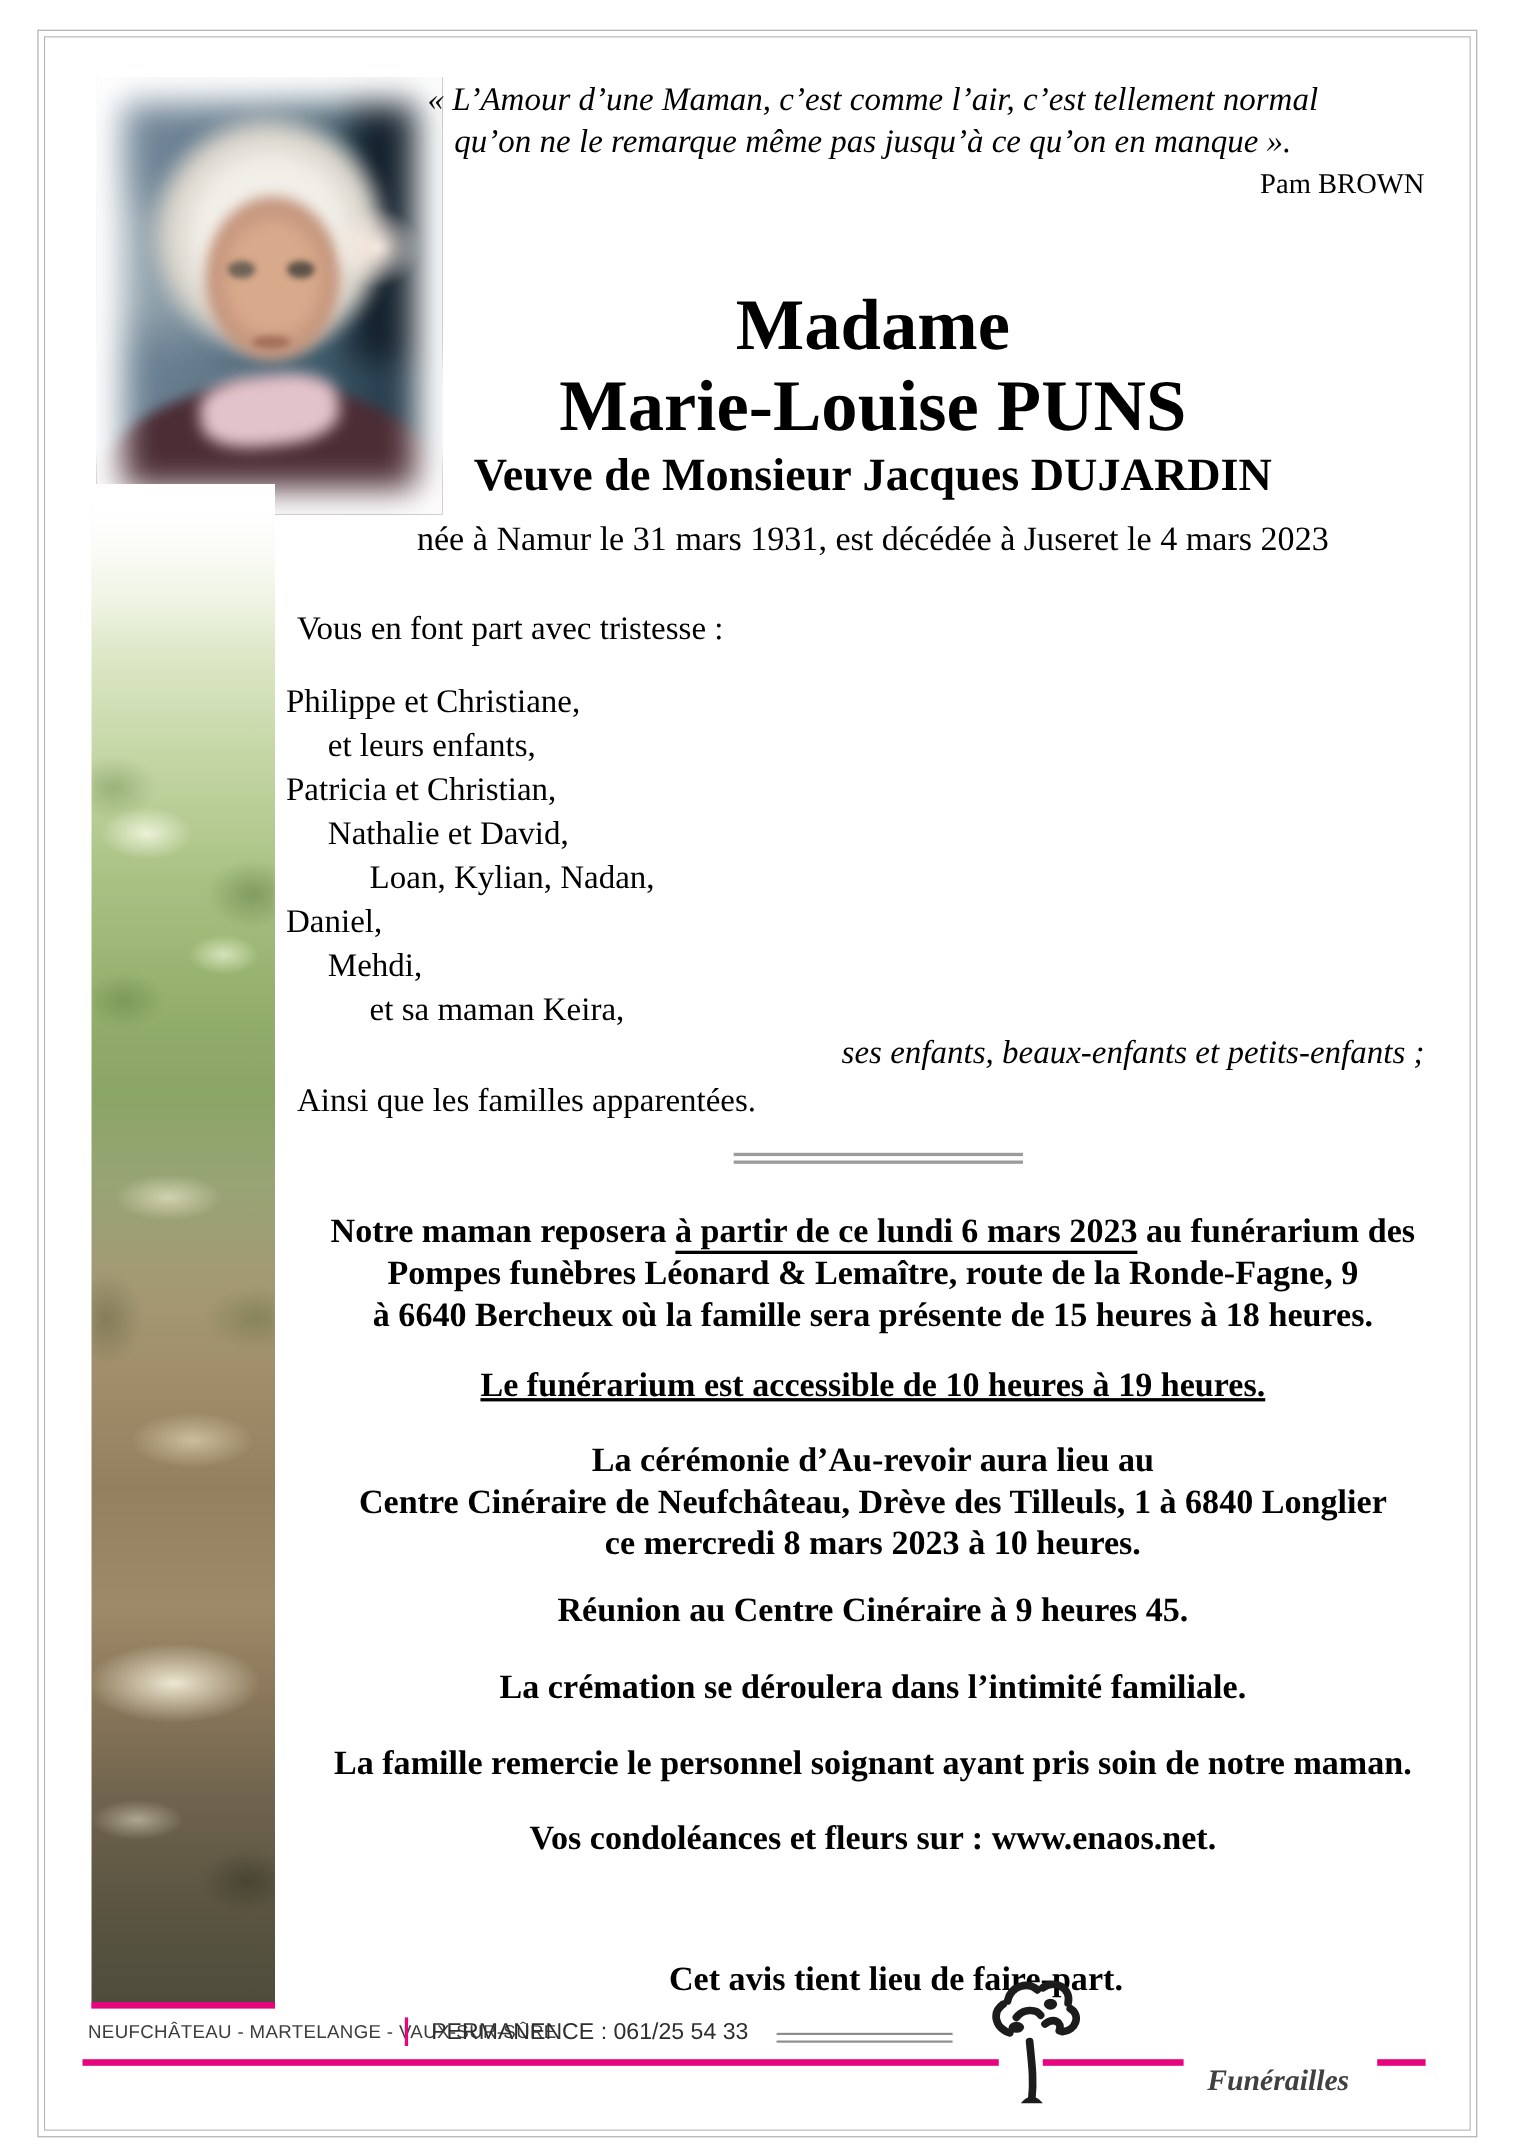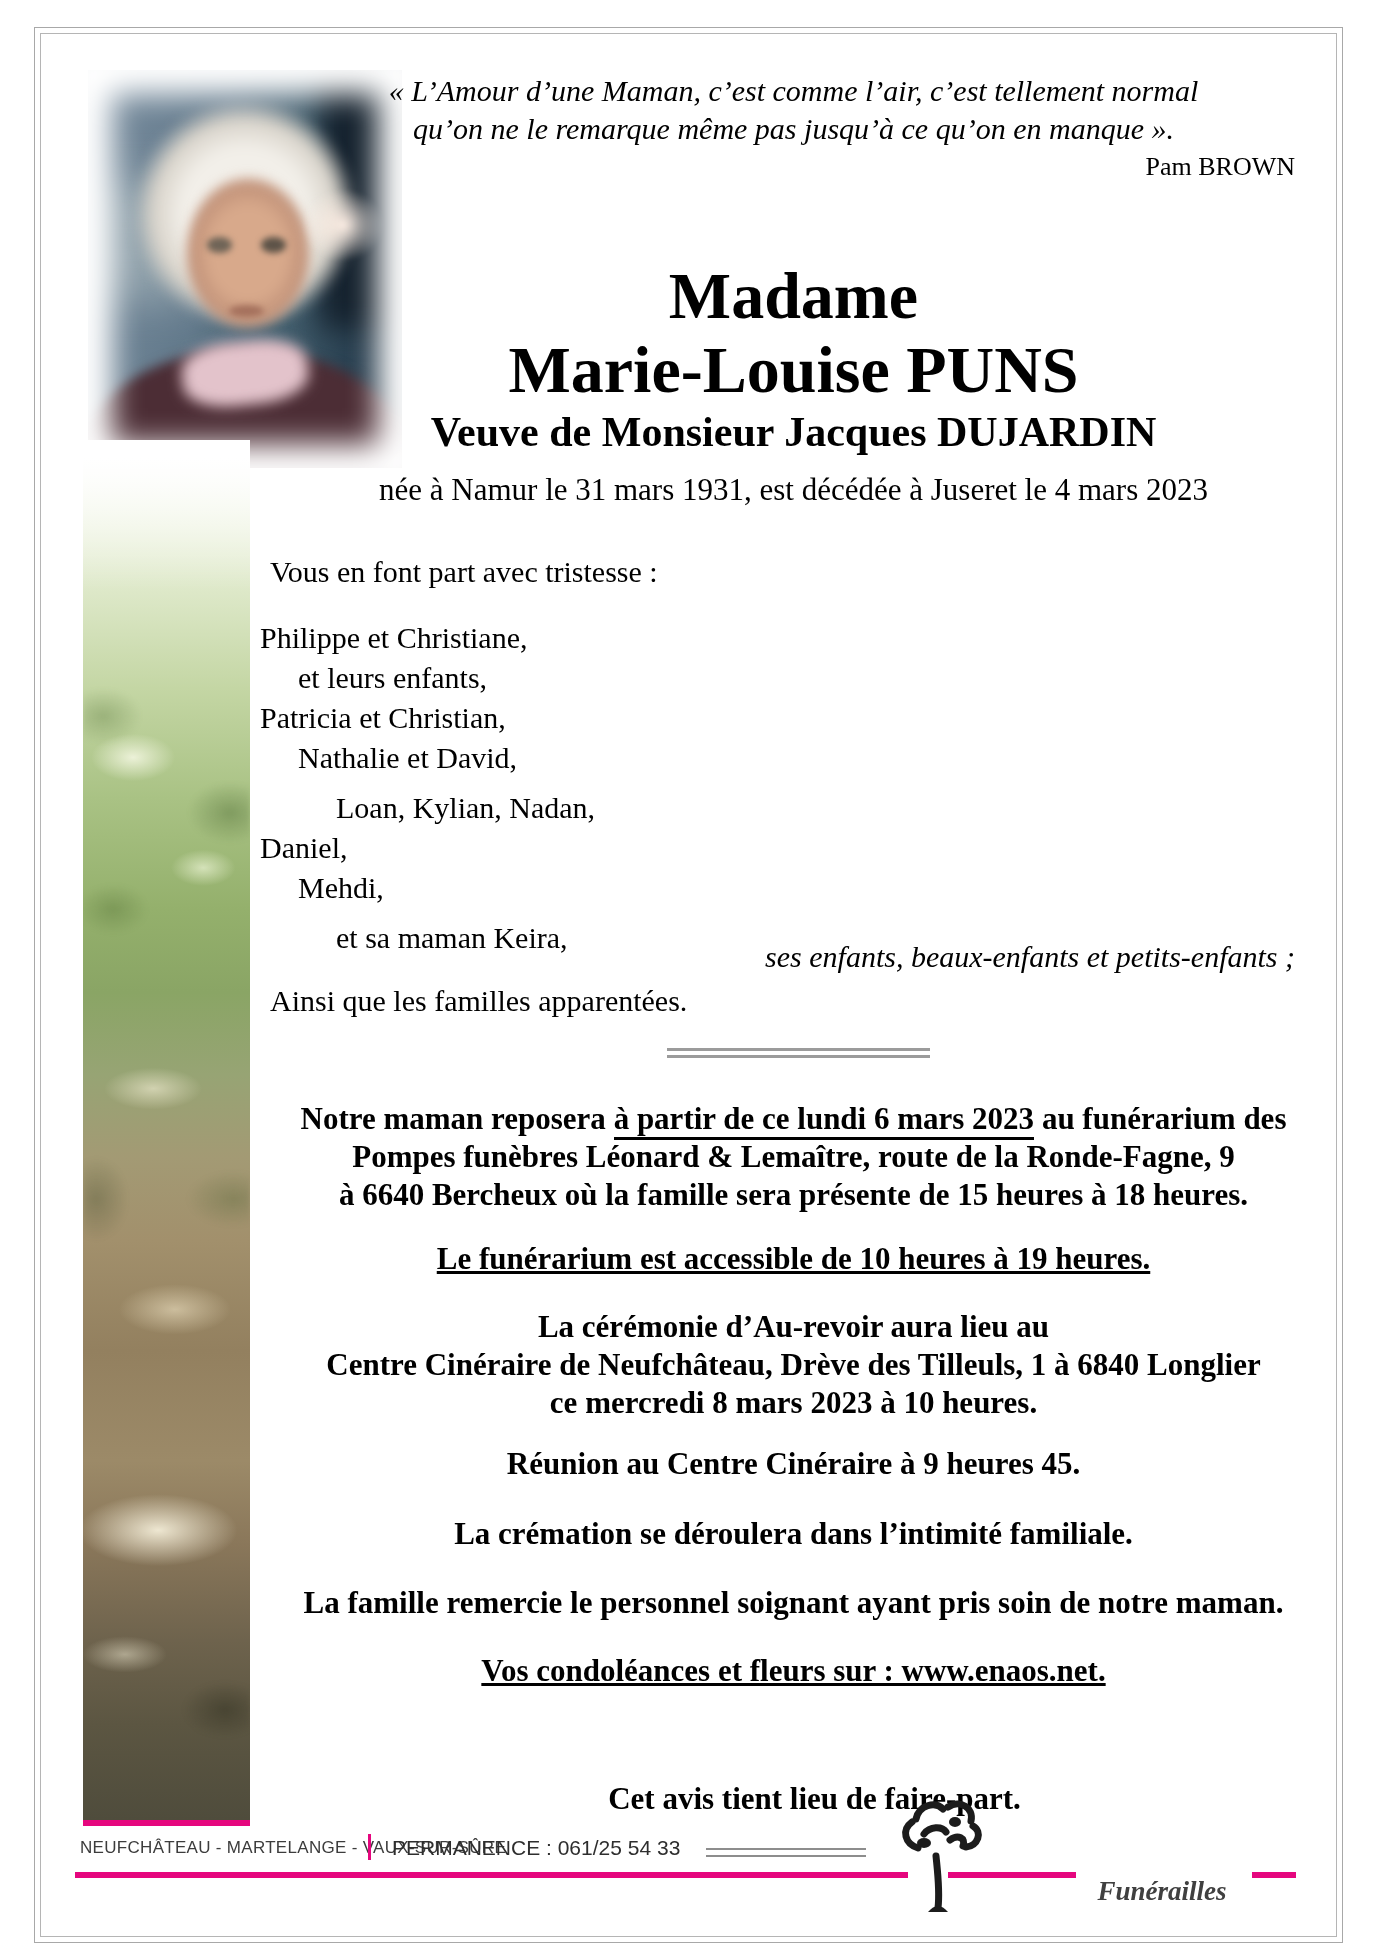--- a/index.html
+++ b/index.html
@@ -60,30 +60,30 @@
   .quote-author{position:absolute;right:82px;top:152px;font-size:26px;}
 
   .t-madame{top:258px;font-size:66px;font-weight:bold;}
   .t-name{top:332px;font-size:66px;font-weight:bold;}
   .t-veuve{top:408px;font-size:42px;font-weight:bold;}
   .t-dates{top:472px;font-size:31px;}
 
   .family{position:absolute;left:270px;top:552px;font-size:30px;line-height:40px;}
   .fam-list{position:absolute;left:260px;top:618px;font-size:30px;line-height:40px;}
   .ind-1{padding-left:38px;}
-  .ind-2{padding-left:76px;margin-top:10px;}
+  .ind-2{padding-left:76px;}
   .fam-role{position:absolute;right:82px;top:940px;font-size:30px;font-style:italic;text-align:right;}
   .fam-outro{position:absolute;left:270px;top:984px;font-size:30px;}
 
   .divider{position:absolute;left:667px;top:1048px;width:263px;height:4px;
     border-top:3px solid #9b9b9b;border-bottom:3px solid #9b9b9b;}
 
   .para{font-weight:bold;font-size:31px;line-height:38px;}
   .p1{top:1100px;}.p2{top:1240px;text-decoration:underline;}.p3{top:1308px;}.p4{top:1445px;}
-  .p5{top:1515px;}.p6{top:1584px;}.p7{top:1652px;text-decoration:underline;}.p8{top:1780px;margin-left:42px;}
+  .p5{top:1515px;}.p6{top:1584px;}.p7{top:1652px;}.p8{top:1780px;margin-left:42px;}
   .uline{border-bottom:3px solid #000;padding-bottom:1px;}
 
   
   .f-sans{font-family:"Liberation Sans","DejaVu Sans",sans-serif;}
   .f-locations{position:absolute;left:80px;top:1838px;font-size:17px;letter-spacing:.3px;color:#3c3c3c;}
   .f-sep{position:absolute;left:368px;top:1834px;width:3px;height:26px;}
   .f-permanence{position:absolute;left:392px;top:1836px;font-size:21px;color:#2e2e2e;}
   .pink-line-a{position:absolute;left:75px;top:1872px;width:833px;height:6px;}
   .pink-line-b{position:absolute;left:948px;top:1872px;width:128px;height:6px;}
   .pink-line-c{position:absolute;left:1252px;top:1872px;width:44px;height:6px;}

